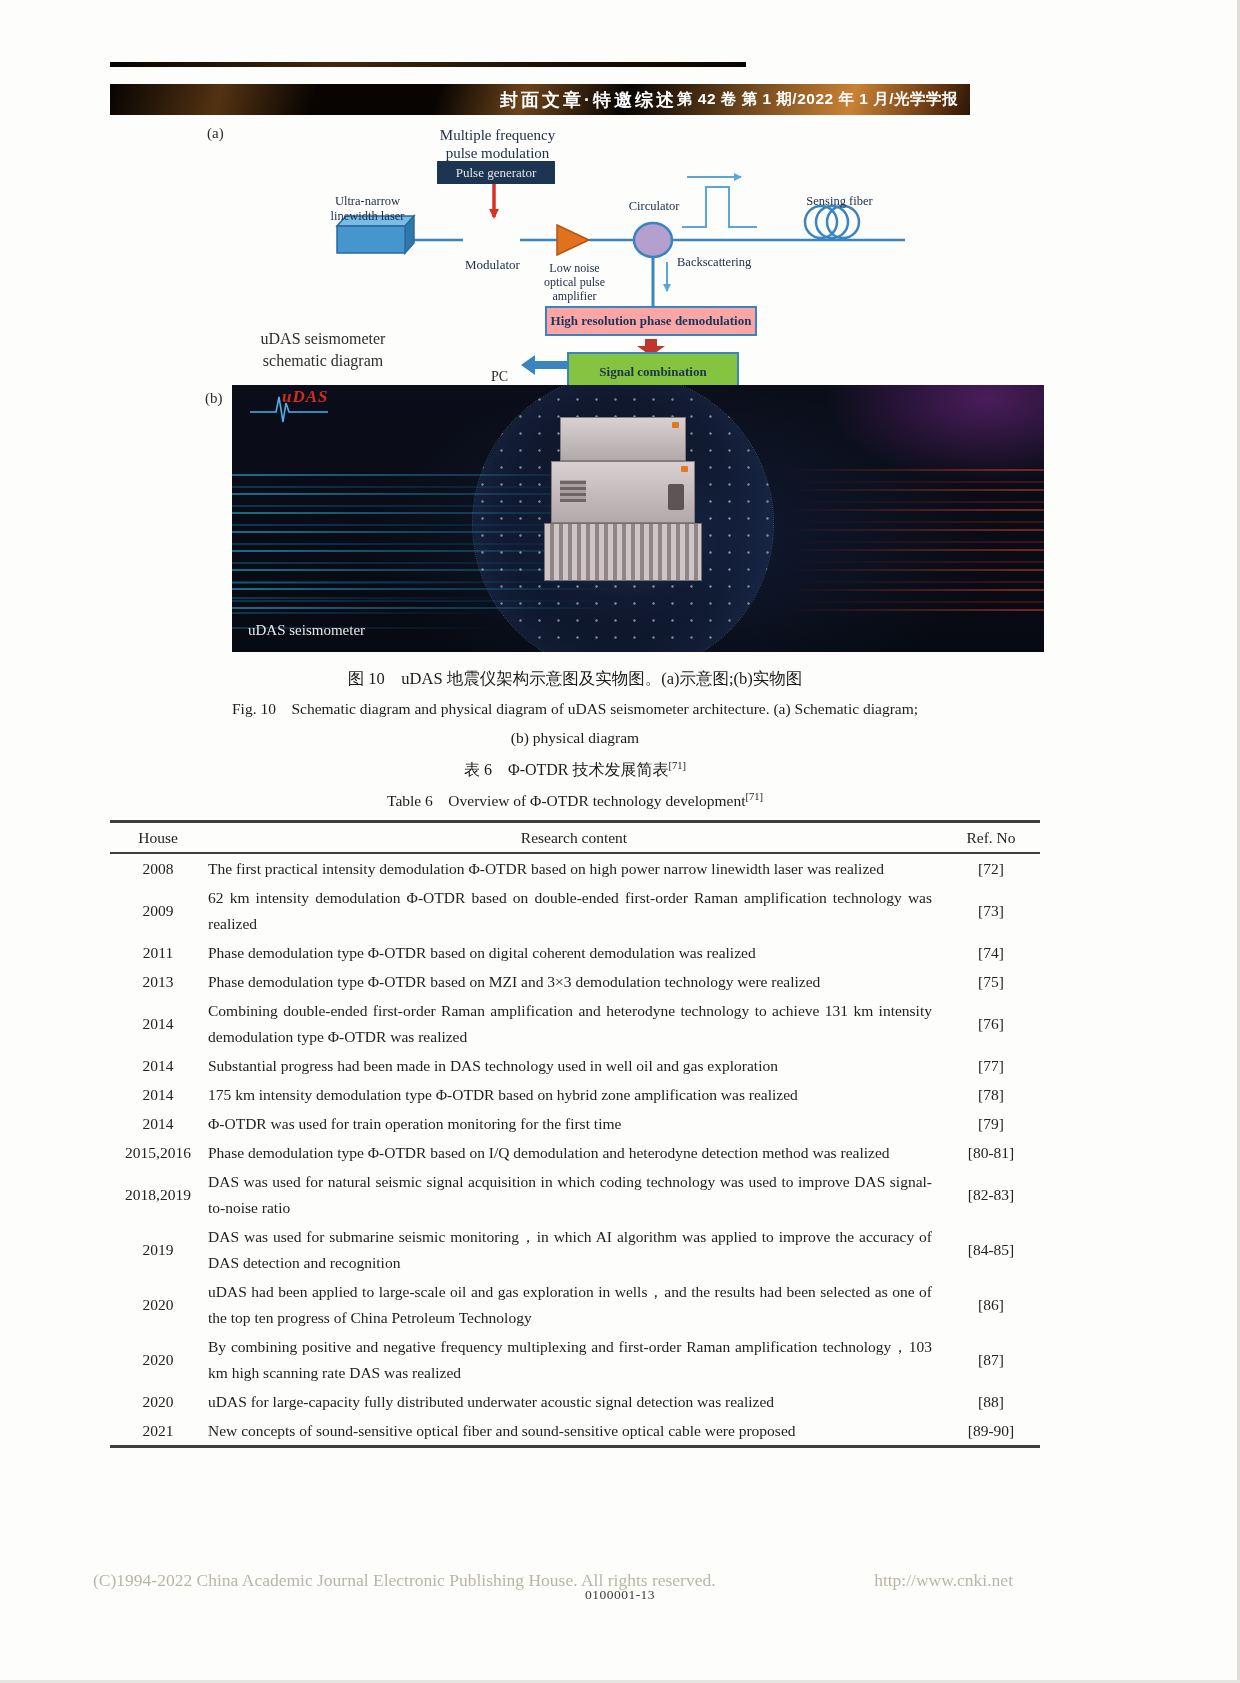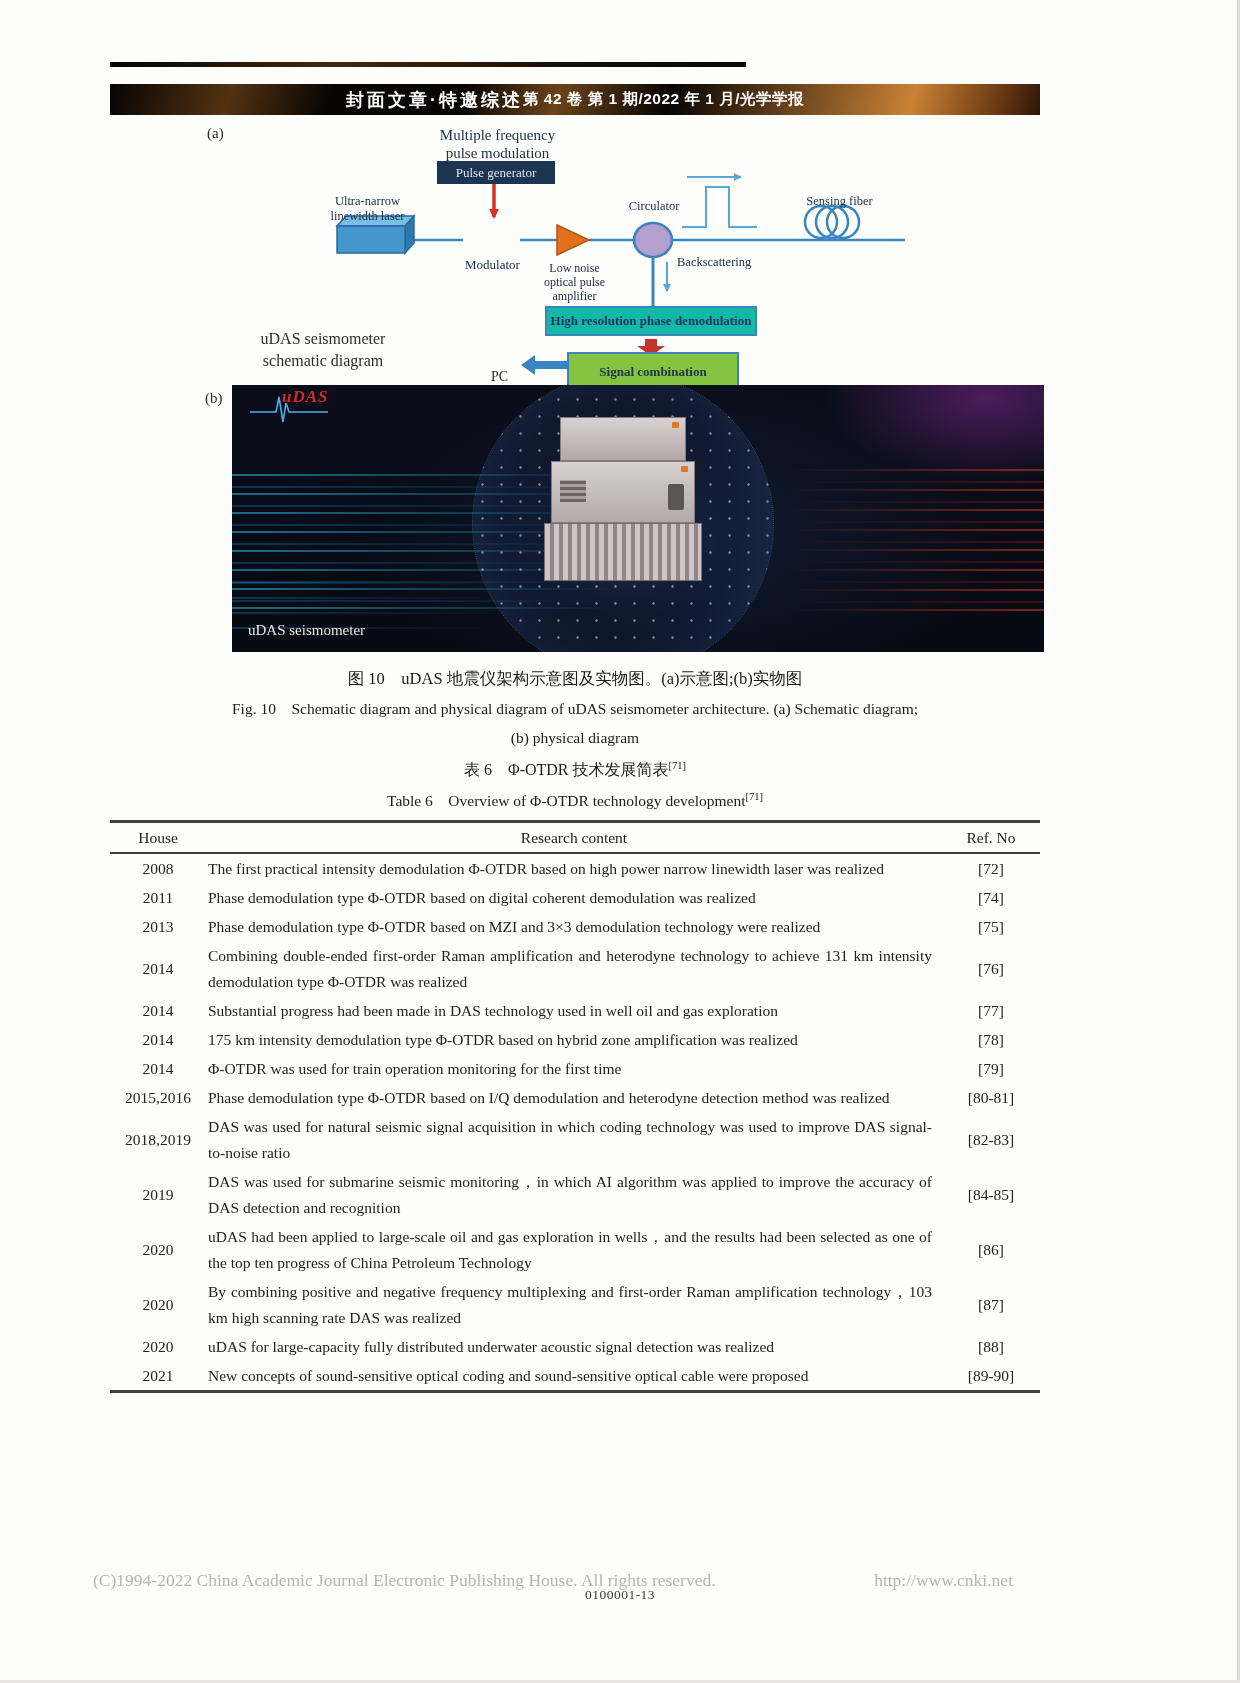--- a/index.html
+++ b/index.html
@@ -10,22 +10,22 @@
   }
   .edge-r { position:absolute; right:0; top:0; width:3px; height:100%; background:#dedcd8; }
   .edge-b { position:absolute; left:0; bottom:0; width:100%; height:3px; background:#e7e5e1; }
 
   
   .header-strip {
     position:absolute; left:110px; top:62px; width:636px; height:5px;
     background:linear-gradient(90deg,#050302,#42280f 35%,#1a0f06 70%,#0a0603);
   }
   .header-bar {
-    position:absolute; left:110px; top:84px; width:930px; height:31px;
-    display:flex; align-items:center; justify-content:center;
+    position:absolute; left:110px; top:84px; width:860px; height:31px;
+    display:flex; align-items:center; justify-content:flex-end;
     box-sizing:border-box; padding:0 12px;
     color:#ffffff; font-family:"Liberation Sans","DejaVu Sans",sans-serif;
     background:
       linear-gradient(105deg, rgba(0,0,0,0) 0%, rgba(146,88,30,.55) 13%, rgba(10,5,2,0) 24%,
         rgba(30,17,6,0) 38%, rgba(190,118,45,.55) 48%, rgba(20,10,4,0) 60%,
         rgba(235,152,62,.85) 86%, rgba(120,62,20,.8) 96%, rgba(60,30,10,.7) 100%),
       #070402;
   }
   .header-left  { font-size:18px; font-weight:bold; letter-spacing:3px; }
   .header-right { font-size:15.5px; font-weight:bold; letter-spacing:.5px; }
@@ -42,21 +42,21 @@
     display:flex; align-items:center; justify-content:center;
   }
   .lbl-laser { left:145px; top:79px; width:135px; font-size:12.5px; }
   .lbl-modulator { left:295px; top:142px; width:85px; font-size:13px; }
   .lbl-amplifier { left:372px; top:146px; width:95px; font-size:12px; }
   .lbl-circulator { left:453px; top:84px; width:92px; font-size:12.5px; }
   .lbl-backscatter { left:522px; top:140px; width:120px; font-size:12.5px; text-align:left; }
   .lbl-sensfiber { left:637px; top:79px; width:95px; font-size:12.5px; }
   .box-highres {
     left:390px; top:191px; width:212px; height:30px;
-    background:#14b8a6; border:2px solid #3a84c0; box-sizing:border-box;
+    background:#fca5a5; border:2px solid #3a84c0; box-sizing:border-box;
     color:#16365c; font-size:13px; font-weight:bold;
     display:flex; align-items:center; justify-content:center;
   }
   .box-signal {
     left:412px; top:237px; width:172px; height:39px;
     background:#85c441; border:2px solid #3a84c0; box-sizing:border-box;
     color:#1e3248; font-size:13px; font-weight:bold;
     display:flex; align-items:center; justify-content:center;
   }
   .lbl-pc { left:336px; top:254px; width:32px; font-size:14px; color:#2b2b2b; }
@@ -278,20 +278,25 @@
         <th class="c-ref">Ref. No</th>
       </tr>
     </thead>
     <tbody>
         <tr>
         <td class="c-year">2008</td>
         <td class="c-content">The first practical intensity demodulation Φ-OTDR based on high power narrow linewidth laser was realized</td>
         <td class="c-ref">[72]</td>
       </tr>
         <tr>
+        <td class="c-year">2009</td>
+        <td class="c-content">62 km intensity demodulation Φ-OTDR based on double-ended first-order Raman amplification technology was realized</td>
+        <td class="c-ref">[73]</td>
+      </tr>
+        <tr>
         <td class="c-year">2011</td>
         <td class="c-content">Phase demodulation type Φ-OTDR based on digital coherent demodulation was realized</td>
         <td class="c-ref">[74]</td>
       </tr>
         <tr>
         <td class="c-year">2013</td>
         <td class="c-content">Phase demodulation type Φ-OTDR based on MZI and 3×3 demodulation technology were realized</td>
         <td class="c-ref">[75]</td>
       </tr>
         <tr>
@@ -339,21 +344,21 @@
         <td class="c-content">By combining positive and negative frequency multiplexing and first-order Raman amplification technology，103 km high scanning rate DAS was realized</td>
         <td class="c-ref">[87]</td>
       </tr>
         <tr>
         <td class="c-year">2020</td>
         <td class="c-content">uDAS for large-capacity fully distributed underwater acoustic signal detection was realized</td>
         <td class="c-ref">[88]</td>
       </tr>
         <tr>
         <td class="c-year">2021</td>
-        <td class="c-content">New concepts of sound-sensitive optical coding and sound-sensitive optical cable were proposed</td>
+        <td class="c-content">New concepts of sound-sensitive optical fiber and sound-sensitive optical cable were proposed</td>
         <td class="c-ref">[89-90]</td>
       </tr>
       </tbody>
   </table>
 
   <div class="footer-copy">
     <span>(C)1994-2022 China Academic Journal Electronic Publishing House. All rights reserved.</span>
     <span>http://www.cnki.net</span>
   </div>
   <div class="footer-page">0100001-13</div>

